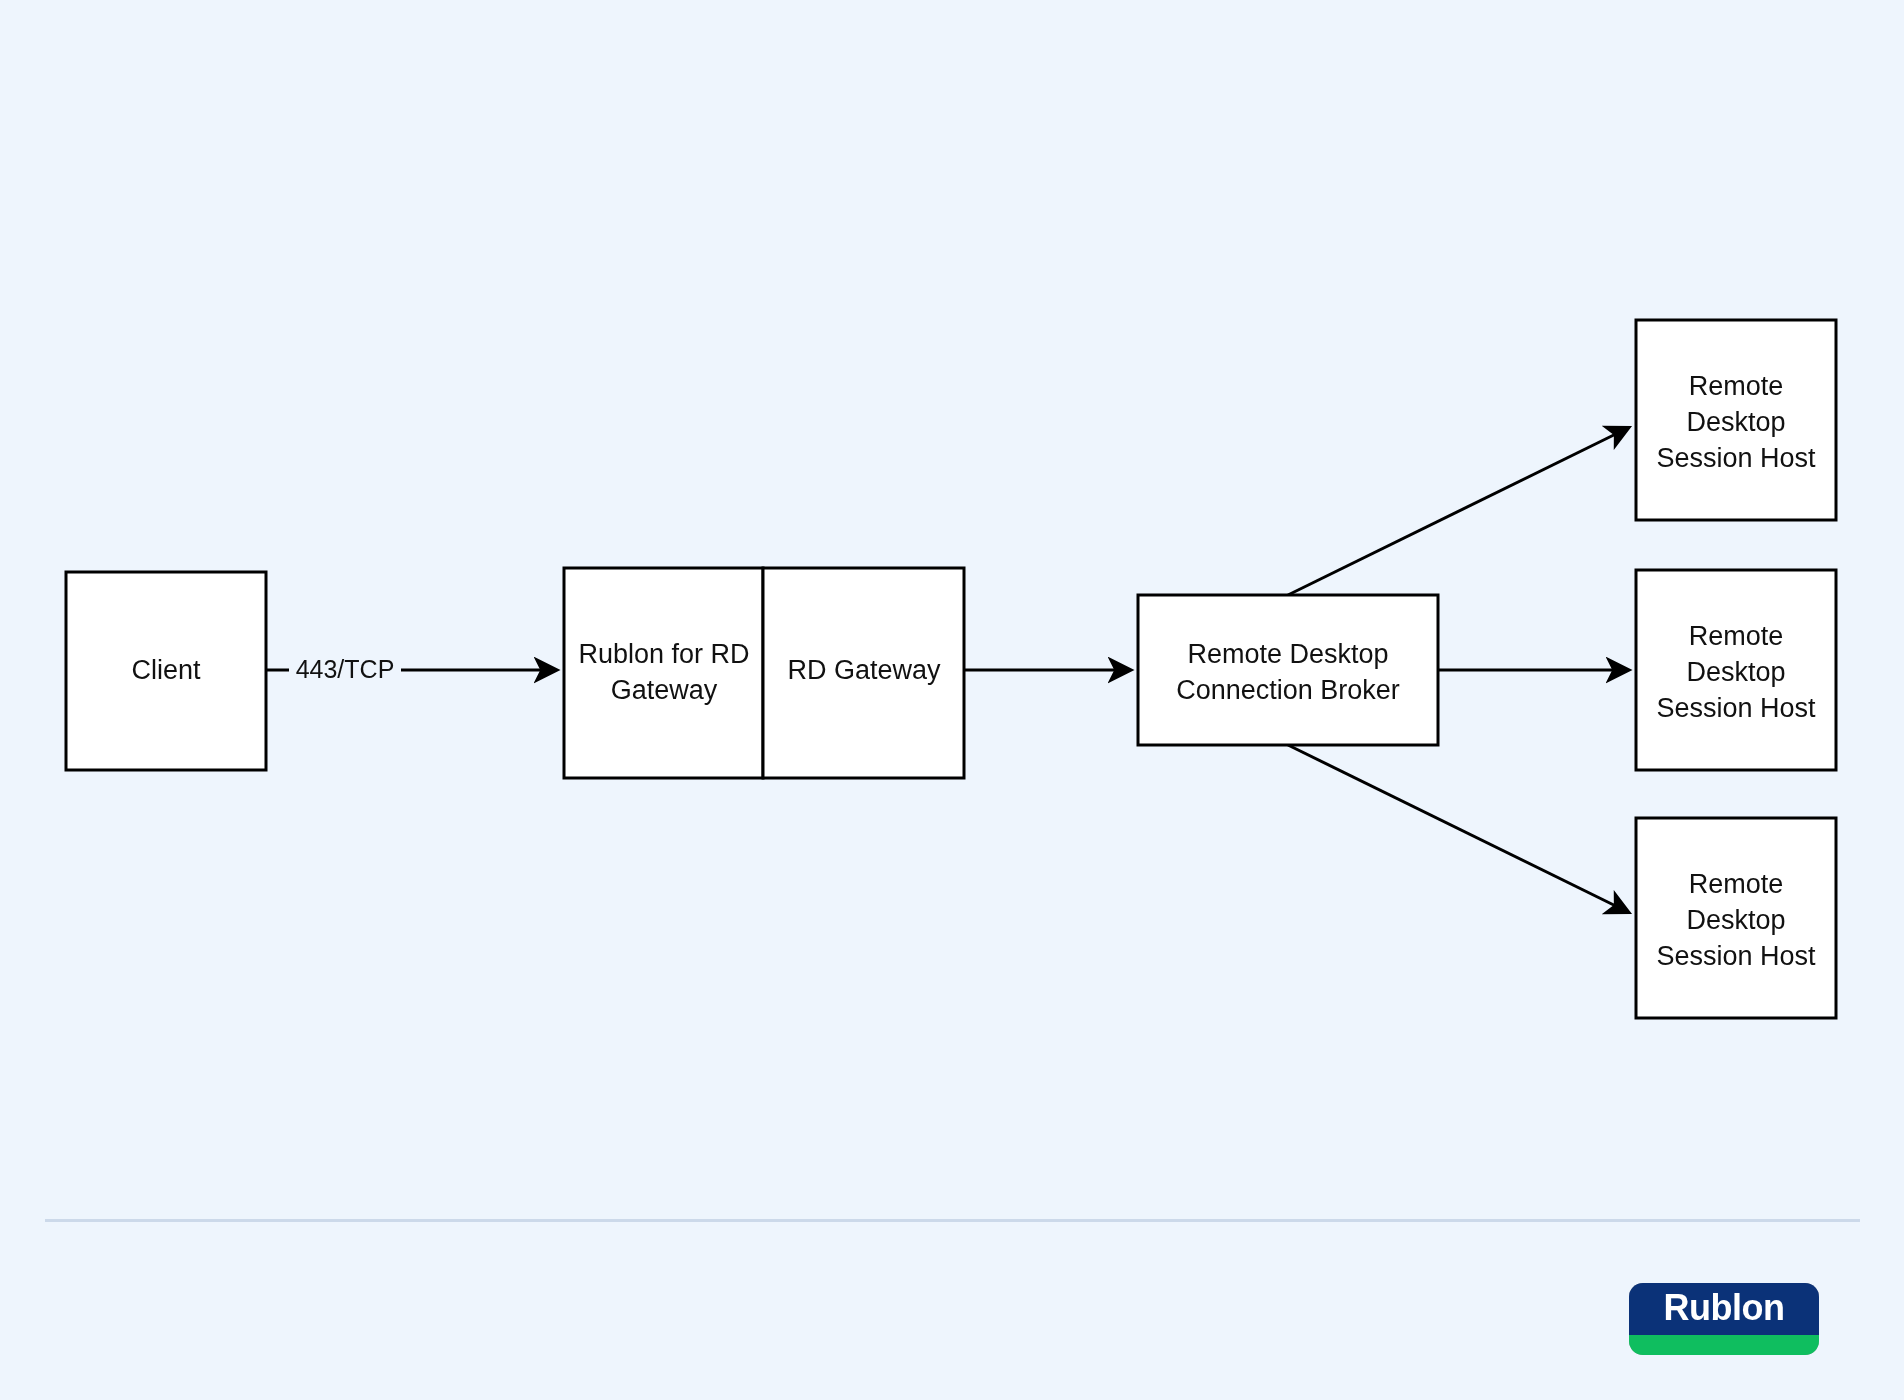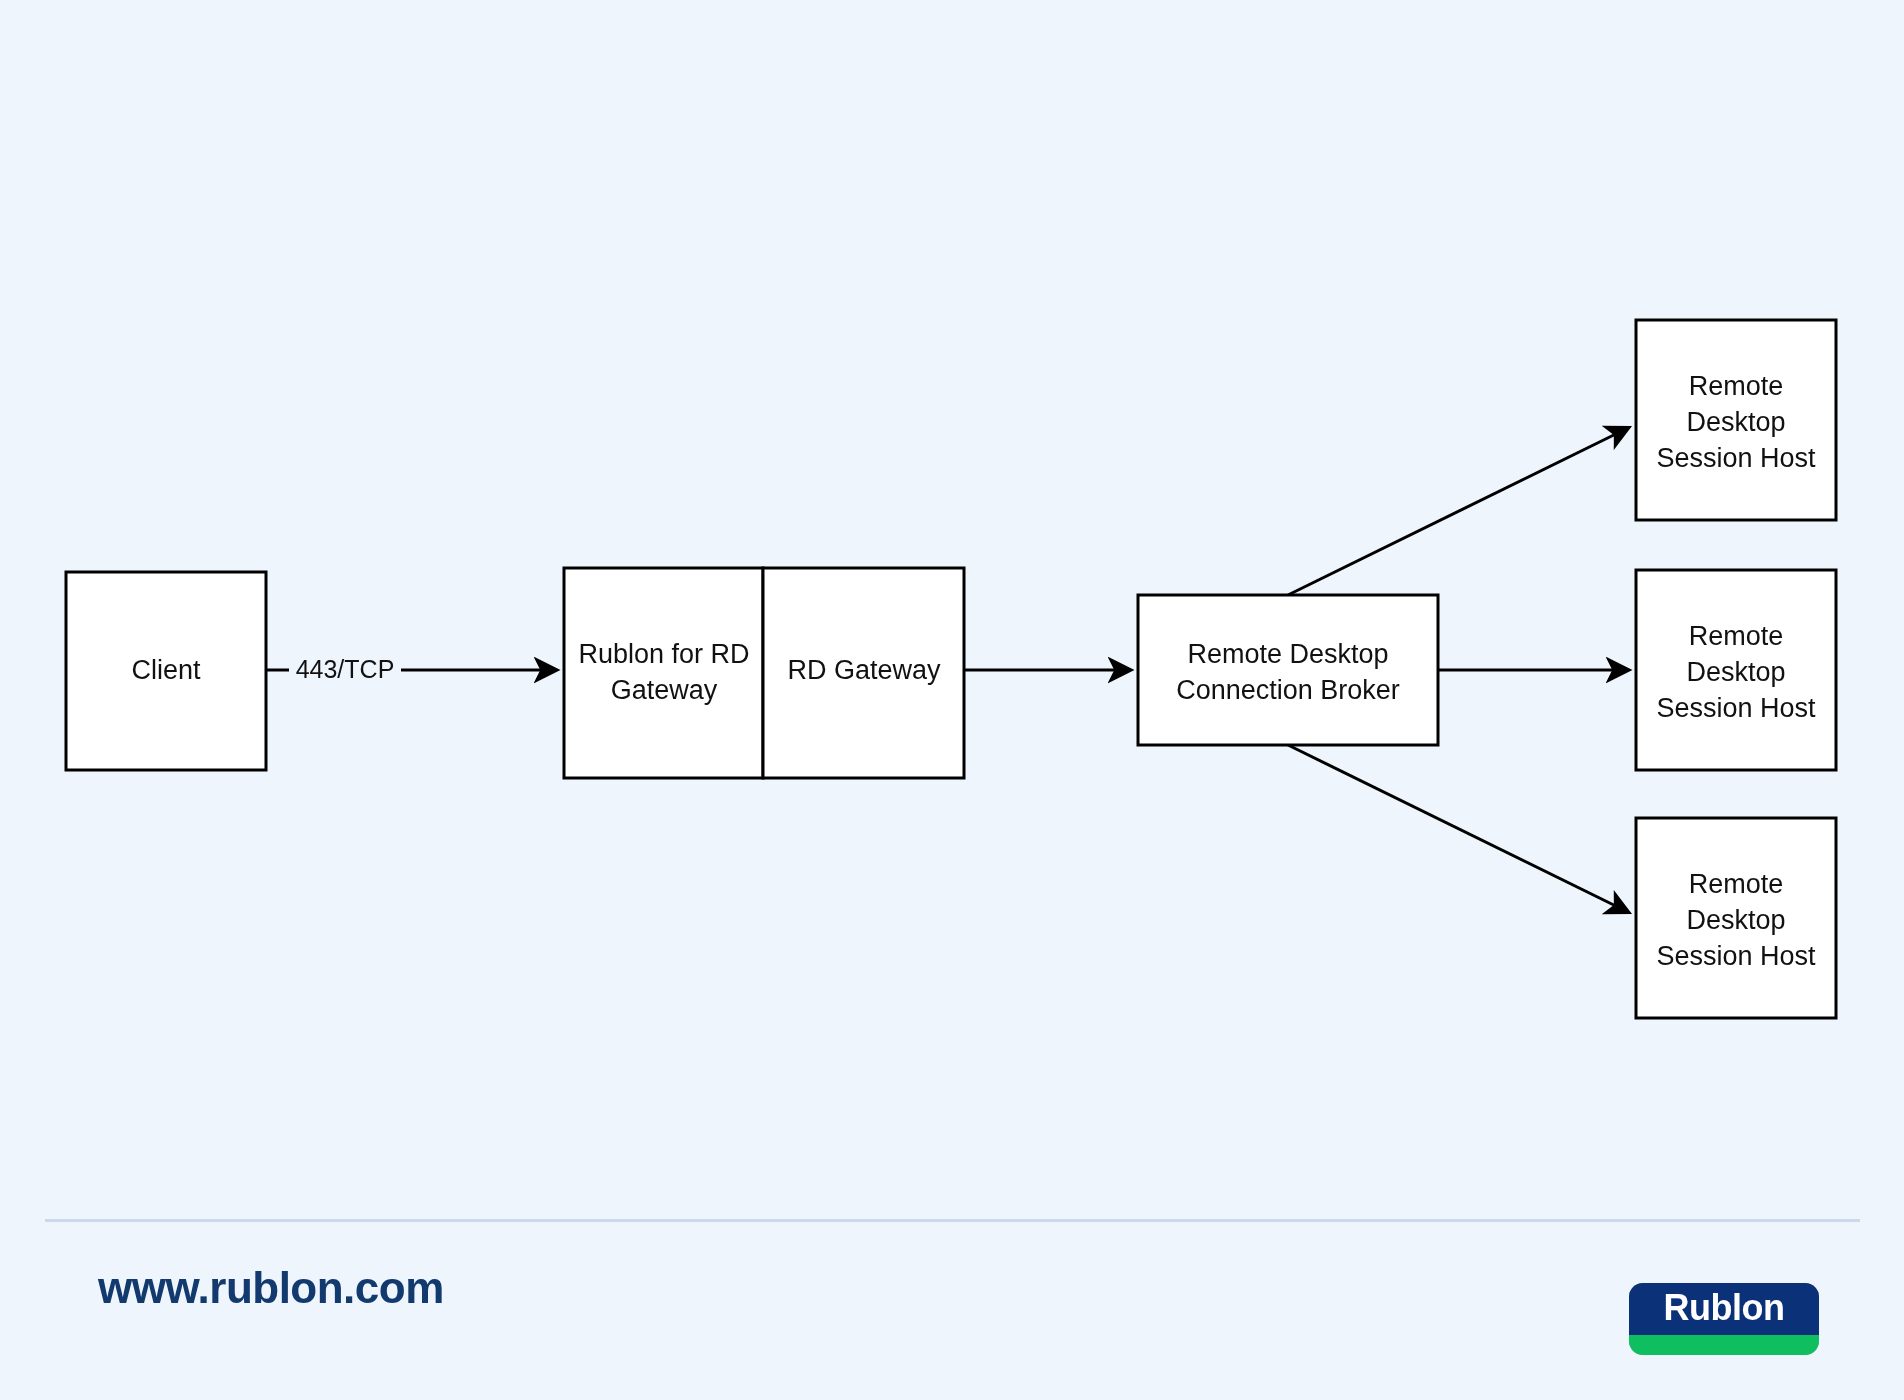--- a/index.html
+++ b/index.html
@@ -183,21 +183,20 @@
         <rect class="node-rect" x="1636" y="818" width="200" height="200"></rect>
         <text class="node-label" x="1736" y="843" dy="43">Remote</text>
         <text class="node-label" x="1736" y="922">Desktop</text>
         <text class="node-label" x="1736" y="958">Session Host</text>
       </g>
     </g>
   </svg>
 
   <div id="footer-rule"></div>
 
-  <div id="footer-url">www.rublon.com</div>
 
   <div id="brand-logo">
     <div class="logo-top">
       <span class="logo-wordmark">Rublon</span>
     </div>
     <div class="logo-bottom"></div>
   </div>
 
 </div>
 

